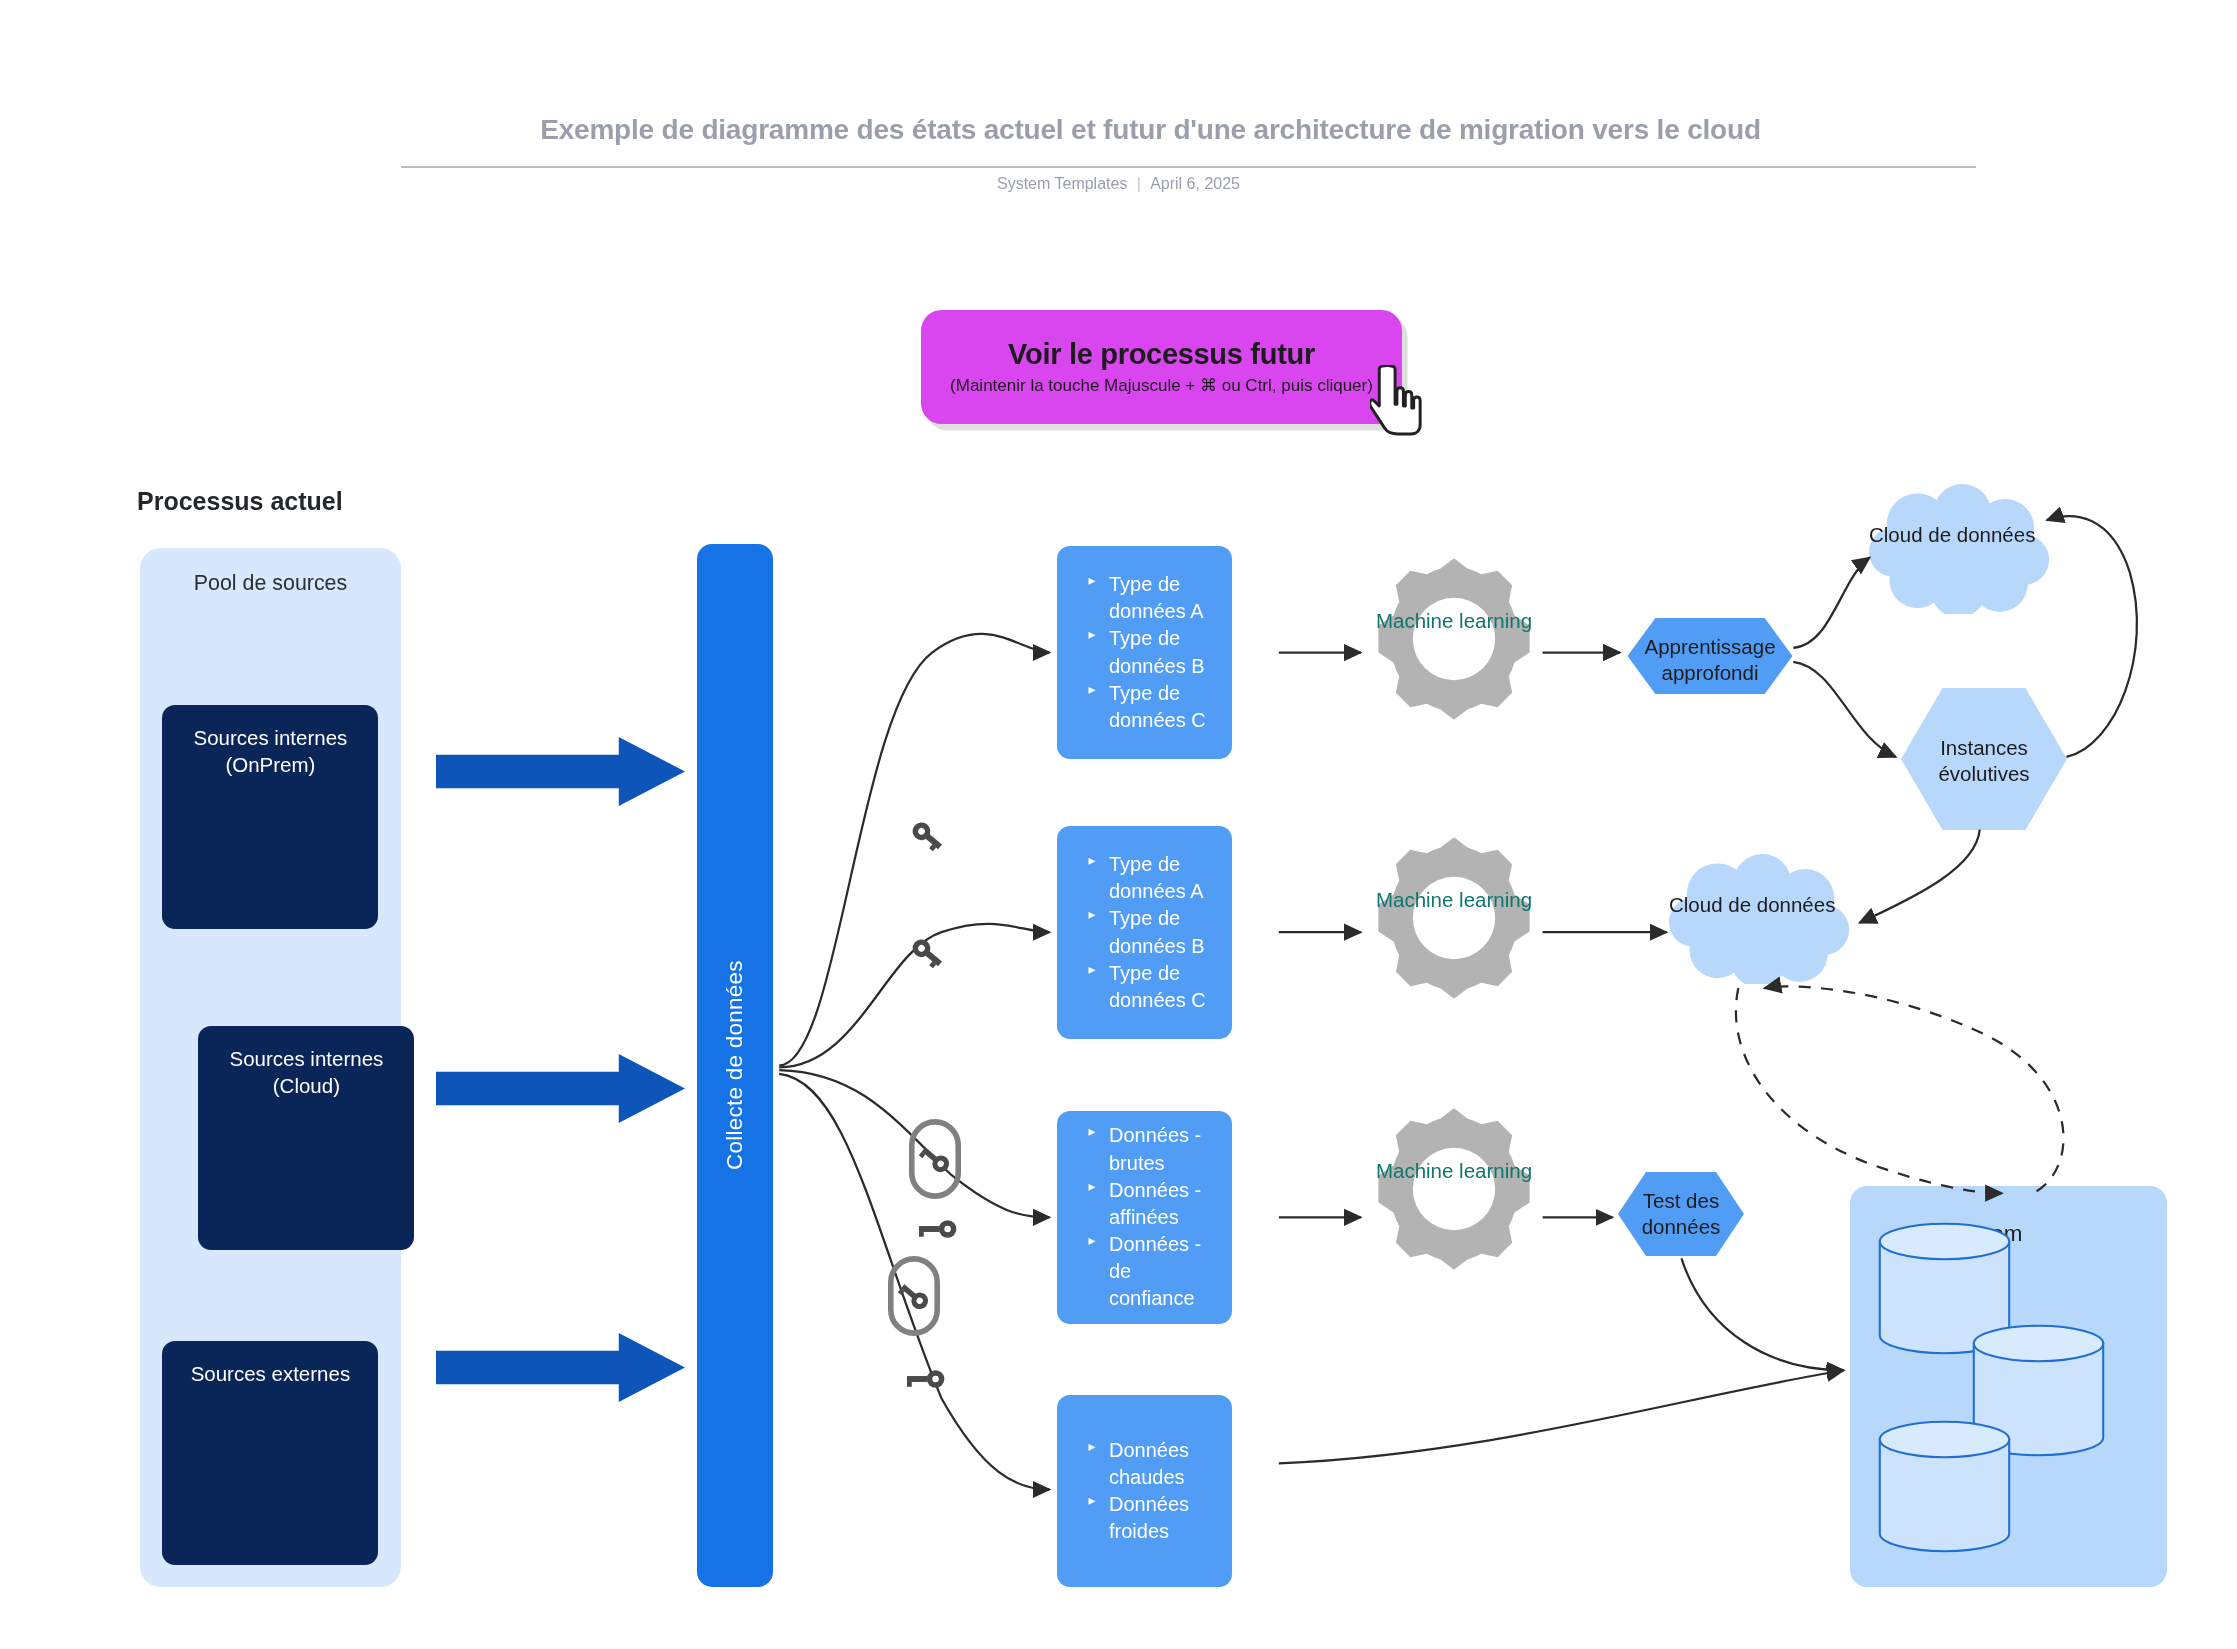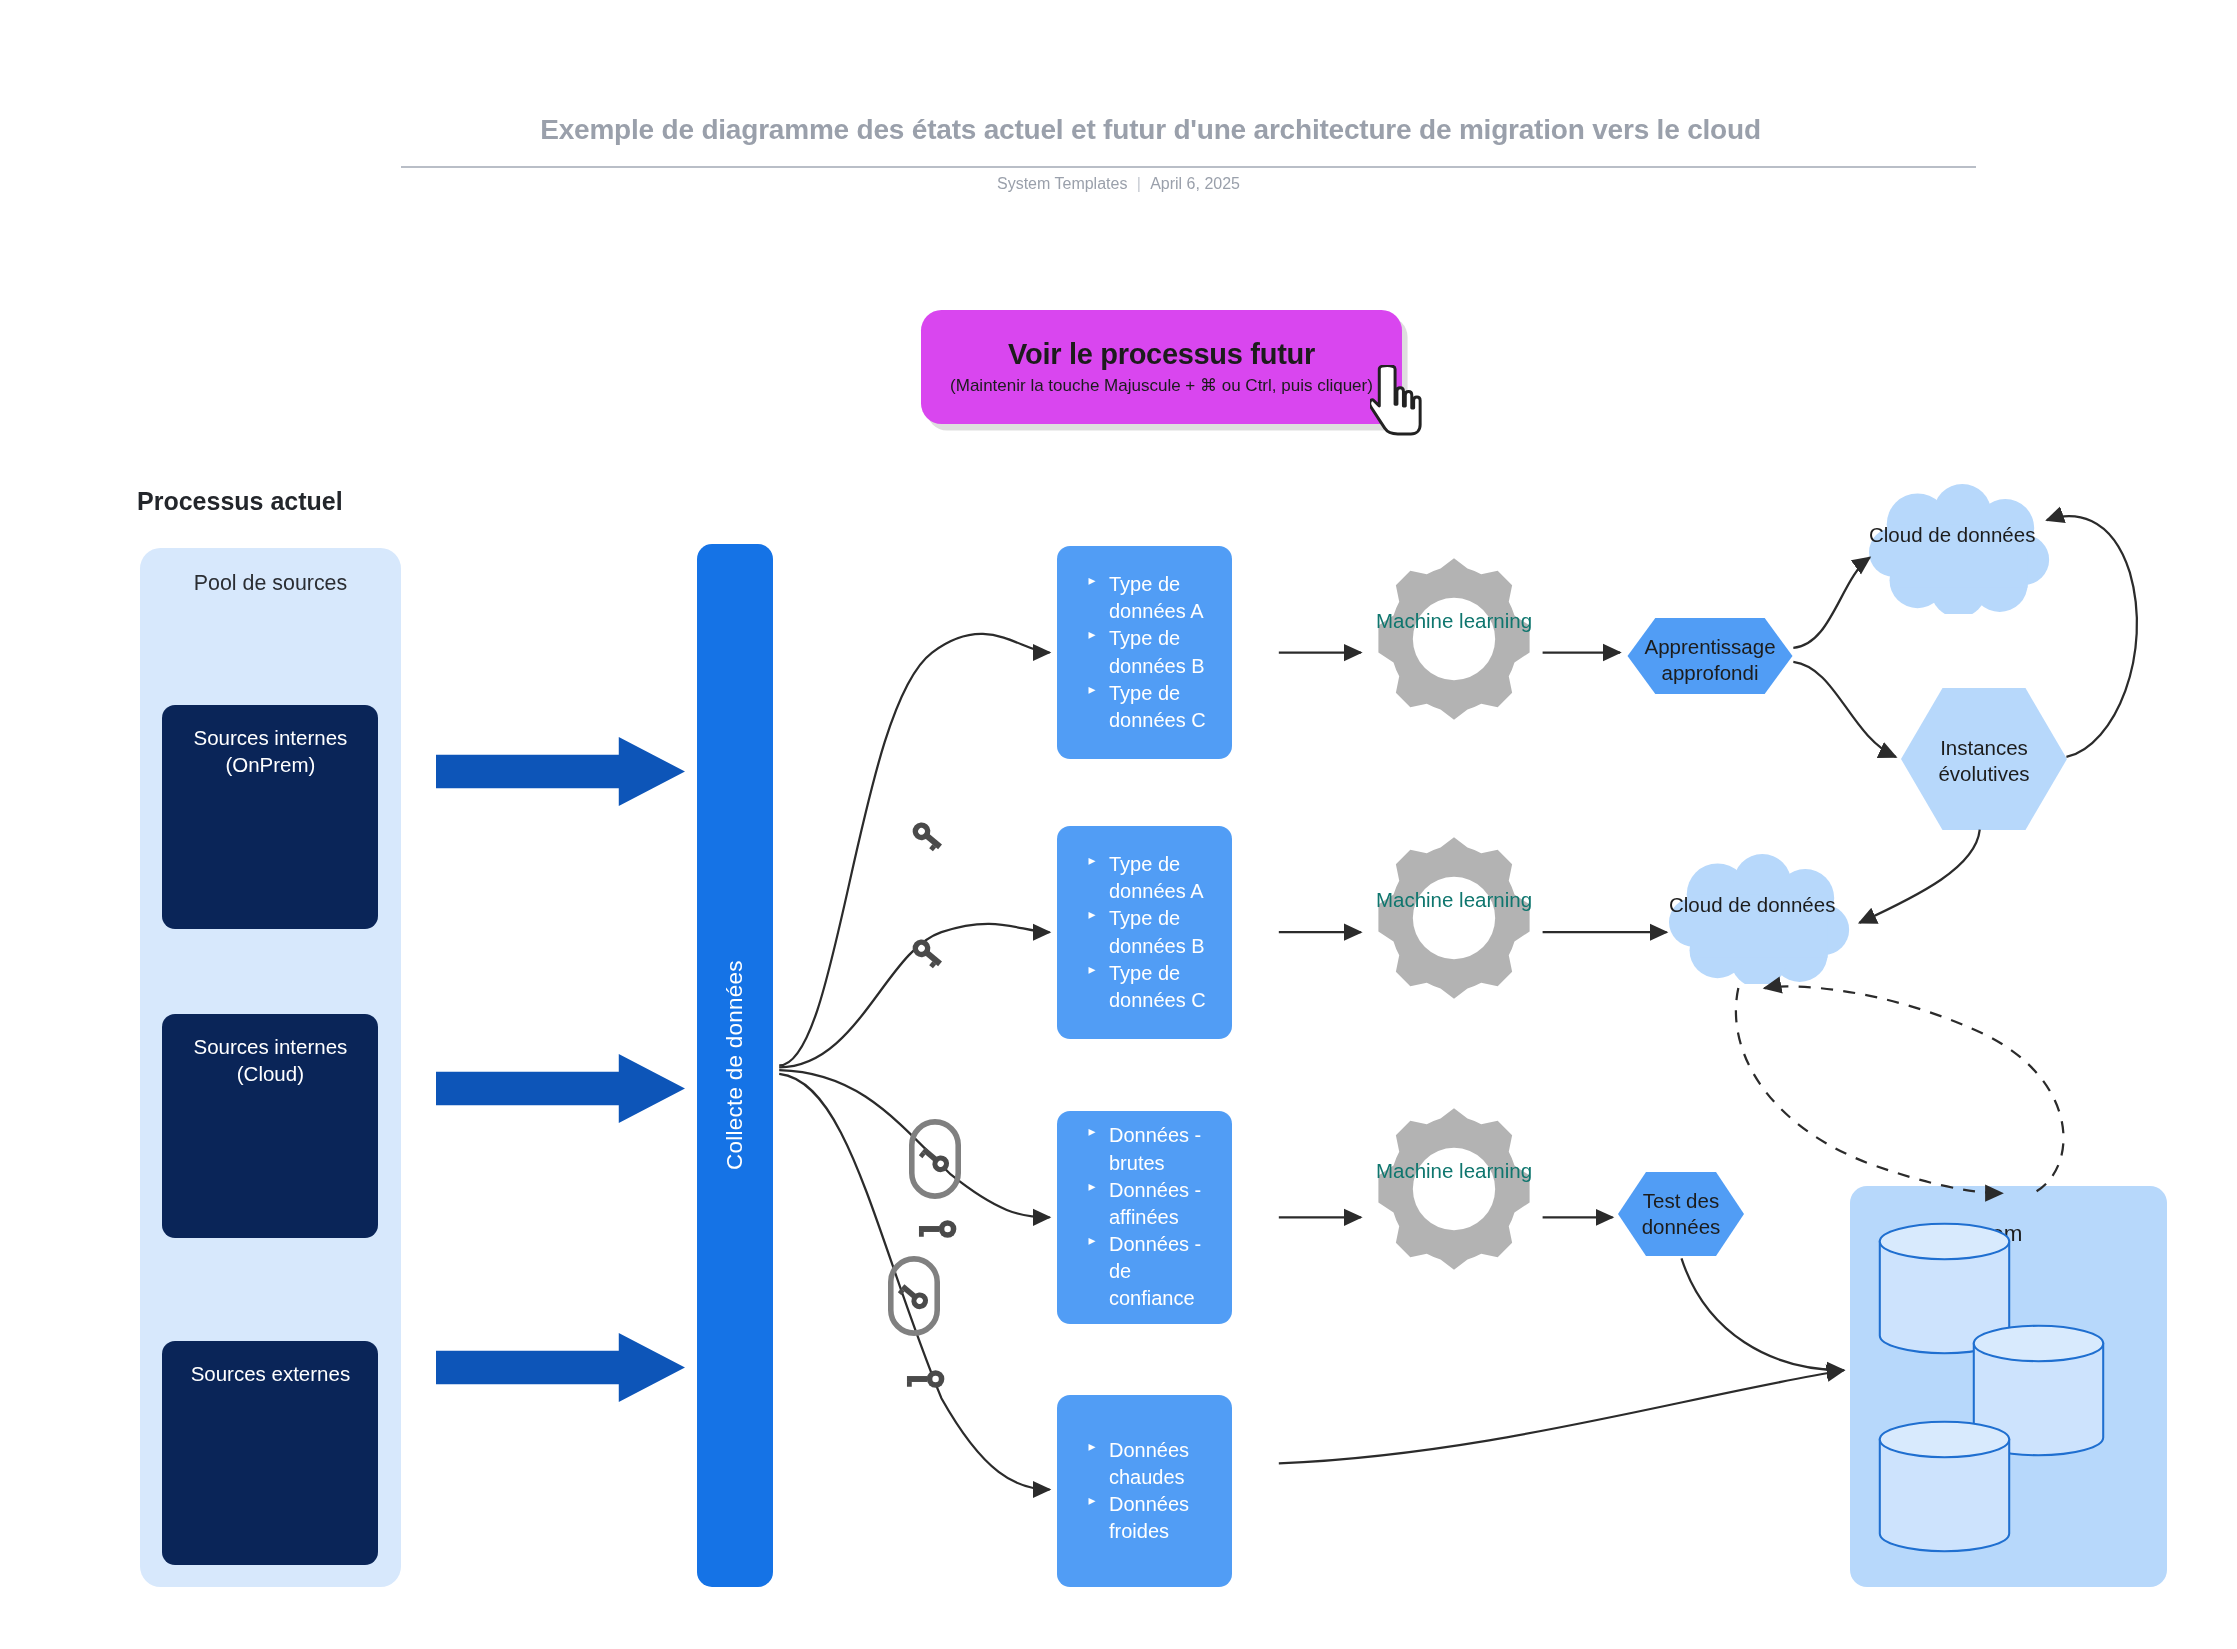--- a/index.html
+++ b/index.html
@@ -61,21 +61,21 @@
     position: absolute; left: 0; top: 20.5px; width: 261px; text-align: center;
     font-size: 21.4px; color: #2b2e33; line-height: 1.33;
   }
   .src-box {
     position: absolute; left: 22.4px; width: 216px; height: 224px;
     background: #0a2558; border-radius: 13px;
     color: #fff; font-size: 20.5px; text-align: center; line-height: 1.33;
     padding-top: 18.6px;
   }
   #src-0 { top: 157px; }
-  #src-1 { top: 466px; }
+  #src-1 { top: 478px; margin-left: 36px; }
   #src-2 { top: 793px; }
 
   
   .fat-arrow { position: absolute; width: 249px; height: 69px; }
 
   
   #collecte {
     position: absolute; left: 697px; top: 544px; width: 76px; height: 1043px;
     background: #1573e6; border-radius: 15px;
   }

